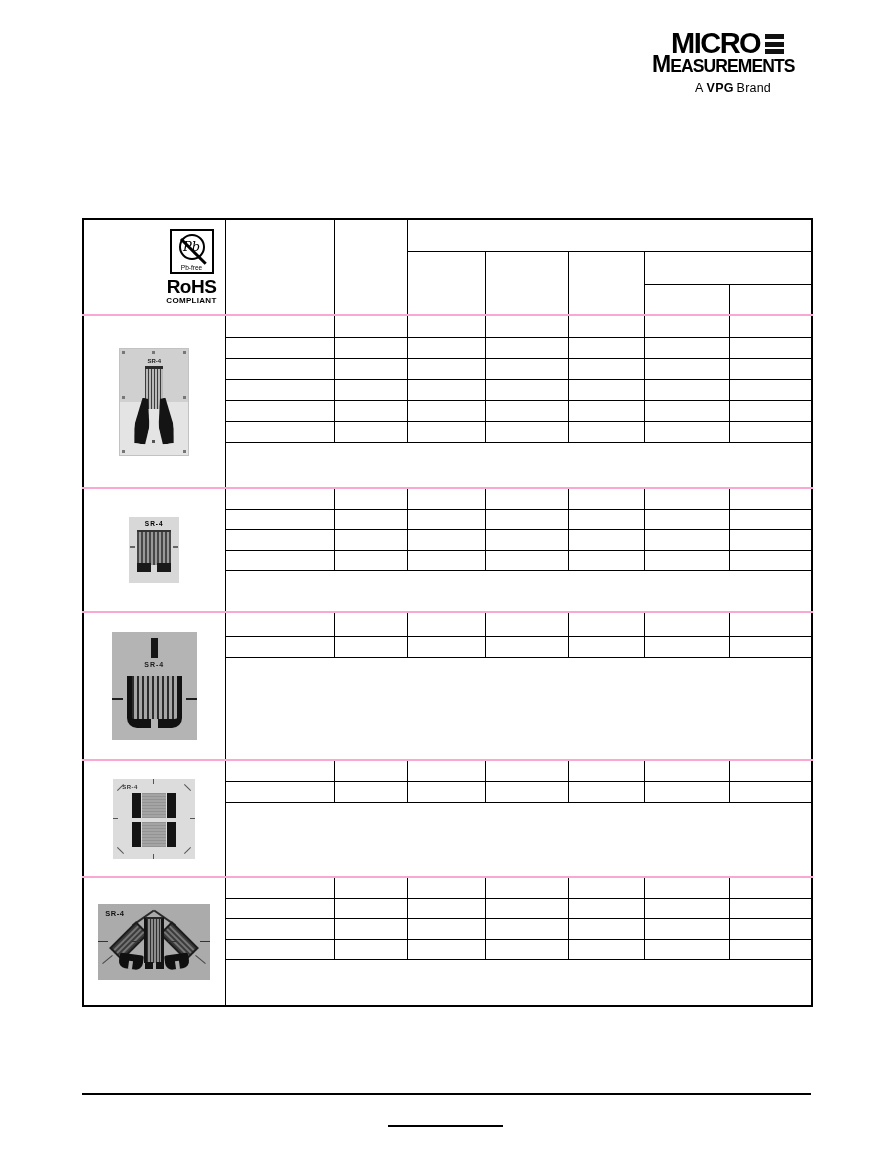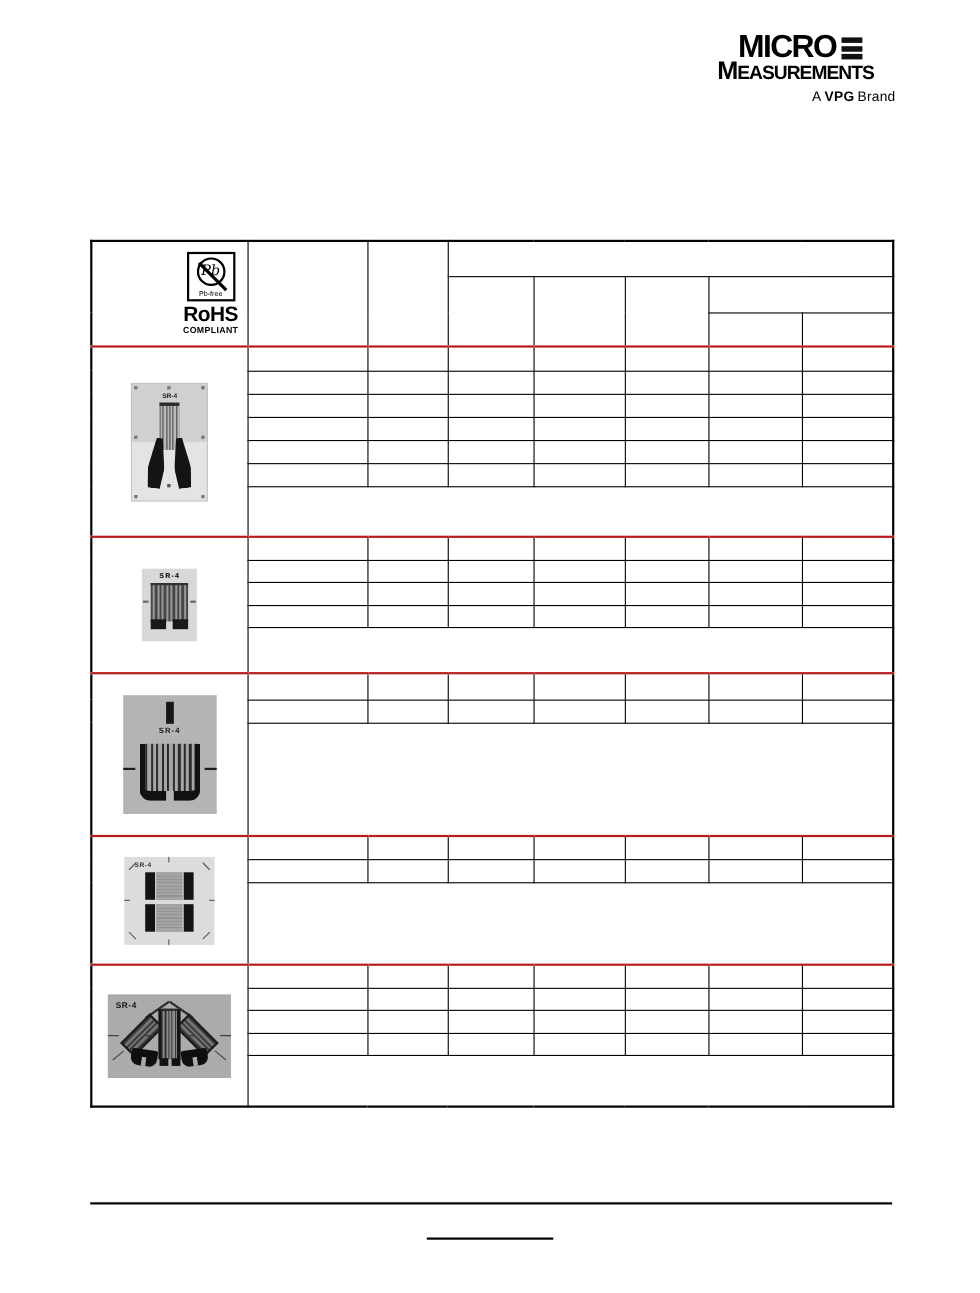--- a/index.html
+++ b/index.html
@@ -8,27 +8,27 @@
 
   
   .logo{position:absolute;left:652px;top:33px;width:162px;}
   .l1row{display:flex;align-items:flex-start;}
   .l1{font-weight:bold;font-size:29px;line-height:21px;letter-spacing:-1.5px;margin-left:19px;}
   .bars{display:flex;flex-direction:column;justify-content:space-between;width:19px;height:20px;margin-left:5px;margin-top:1px;}
   .bars div{height:5px;background:#111;}
   .l2row{display:flex;align-items:baseline;margin-top:2px;}
   .l2m{font-weight:bold;font-size:23px;line-height:16px;letter-spacing:-1px;}
   .l2rest{font-weight:bold;font-size:17.5px;letter-spacing:-0.9px;}
-  .tagline{text-align:right;font-size:12.5px;margin-top:4px;letter-spacing:0.2px;}
+  .tagline{text-align:center;font-size:12.5px;margin-top:4px;letter-spacing:0.2px;}
   .tagline .b{font-weight:bold;margin:0 3px;}
 
   
   table.main{position:absolute;left:82px;top:218px;width:729px;border-collapse:collapse;table-layout:fixed;border:2.5px solid #000;}
   table.main td{border:1.5px solid #000;padding:0;vertical-align:middle;}
-  tr.sb>td{border-top:2px solid #b91c1c;}
+  tr.sb>td{border-top:2px solid #f9a8d4;}
   td.ic{text-align:center;}
   .c1{width:142px}.c2{width:109px}.c3{width:73px}.c4{width:78px}.c5{width:83px}.c6{width:76px}.c7{width:85px}.c8{width:83px}
   tr.h32{height:32px}tr.h33{height:33px}tr.h31{height:31px}
   tr.h22{height:22px}tr.h21{height:21px}tr.h20{height:20px}
   tr.h46{height:46px}tr.h42{height:42px}tr.h24{height:24px}
   tr.h103{height:103px}tr.h75{height:75px}tr.h47{height:47px}
 
   
   .rohs{width:56px;margin-left:auto;margin-right:5px;text-align:center;}
   .pb-box{position:relative;width:44px;height:45px;border:2px solid #000;margin:0 auto;box-sizing:border-box;}

